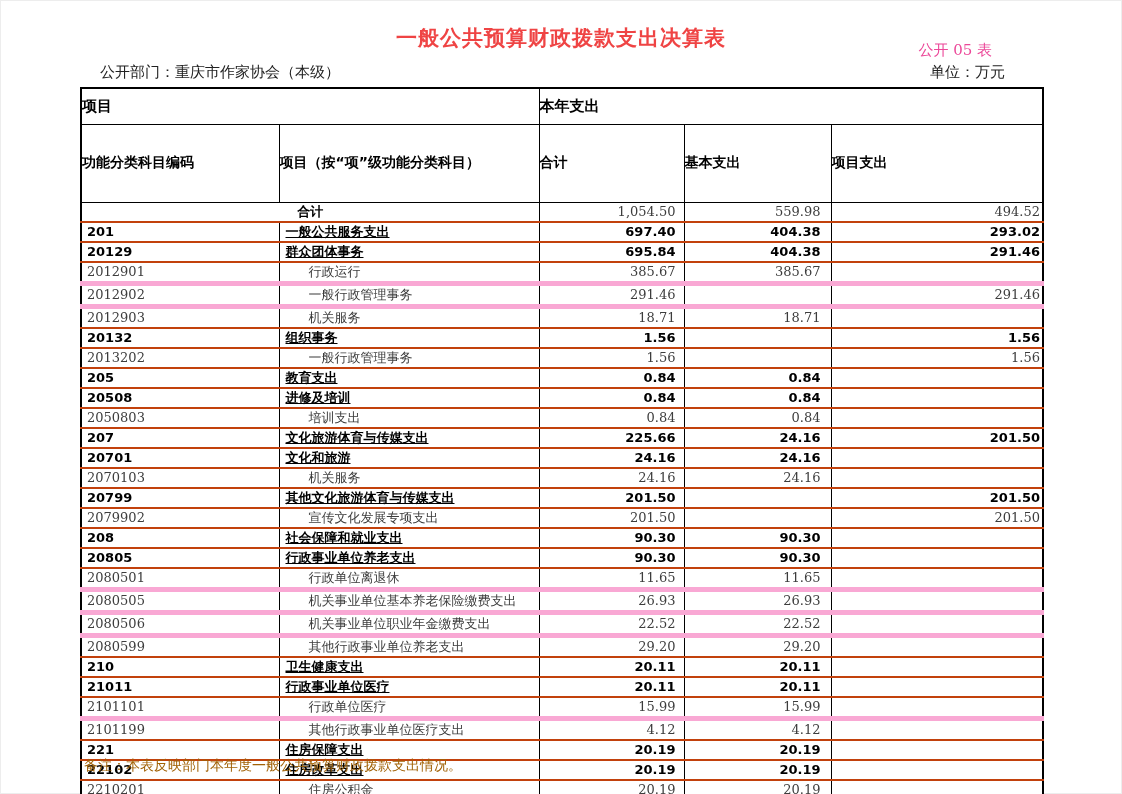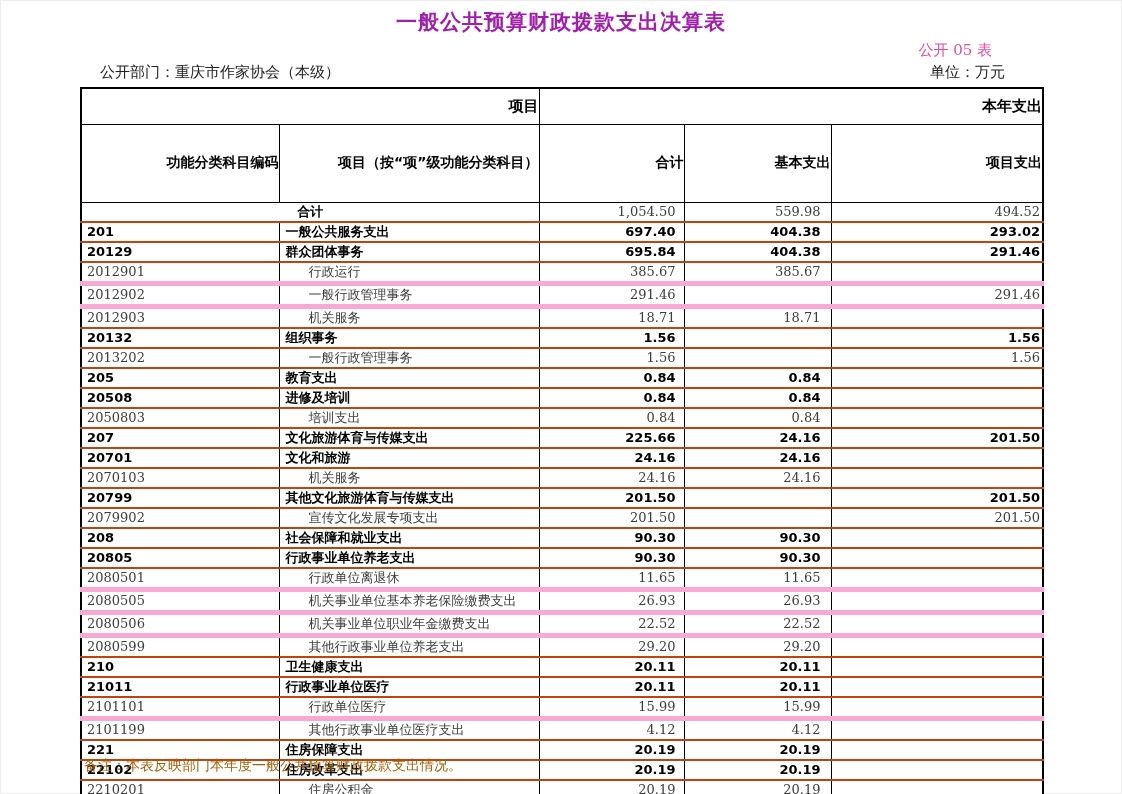--- a/index.html
+++ b/index.html
@@ -10,24 +10,24 @@
     font-family: "DejaVu Serif", "Liberation Serif", serif;
     color: #1a1a1a;
     overflow: hidden;
   }
   .page-frame {
     position: absolute; inset: 0;
     border: 1px solid #ededed;
     pointer-events: none;
   }
   .doc-title {
-    position: absolute; top: 8px; left: 0; width: 1122px;
+    position: absolute; top: 24px; left: 0; width: 1122px;
     text-align: center;
     font-family: "DejaVu Sans", "Liberation Sans", sans-serif;
-    font-weight: bold; font-size: 21px; color: #a21caf;
+    font-weight: bold; font-size: 21px; color: #ef4444;
     letter-spacing: 1px;
   }
   .table-label-line {
     position: absolute; top: 41px; left: 80px; width: 962px;
     text-align: right; padding-right: 50px;
     font-size: 15px; color: #ec4899;
   }
   .meta-line {
     position: absolute; top: 63px; left: 80px; width: 962px;
     font-size: 15px; color: #222;
@@ -46,21 +46,21 @@
   col.c-code   { width: 198px; }
   col.c-item   { width: 260px; }
   col.c-total  { width: 145px; }
   col.c-basic  { width: 147px; }
   col.c-proj   { width: 212px; }
 
   thead th {
     border: 1px solid #000;
     font-family: "DejaVu Sans", "Liberation Sans", sans-serif;
     font-weight: bold; color: #000;
-    text-align: right; vertical-align: middle;
+    text-align: left; vertical-align: middle;
     background: #fff;
   }
   tr.group-row    { height: 36px; }
   tr.group-row th { font-size: 15px; }
   tr.subhead-row    { height: 78px; }
   tr.subhead-row th { font-size: 14px; }
 
   tbody tr { height: 19px; }
   tbody td {
     border-left: 1px solid #000;
@@ -78,21 +78,21 @@
   td.item { padding-left: 29px; text-align: left; }
   td.num  { text-align: right; }
   td.num-total { padding-right: 8px; }
   td.num-basic { padding-right: 10px; }
   td.num-proj  { padding-right: 2px; }
 
   tbody tr.bold td {
     font-family: "DejaVu Sans", "Liberation Sans", sans-serif;
     font-weight: bold; color: #000;
   }
-  tbody tr.bold td.item { padding-left: 6px; }
+  tbody tr.bold td.item { padding-left: 6px; text-decoration: underline; }
 
   tr.total-row td.total-label {
     text-align: center;
     font-family: "DejaVu Sans", "Liberation Sans", sans-serif;
     font-weight: bold; color: #000;
   }
 
   .footnote {
     position: absolute; left: 84px; top: 757px;
     font-size: 14px; color: #a16207;

